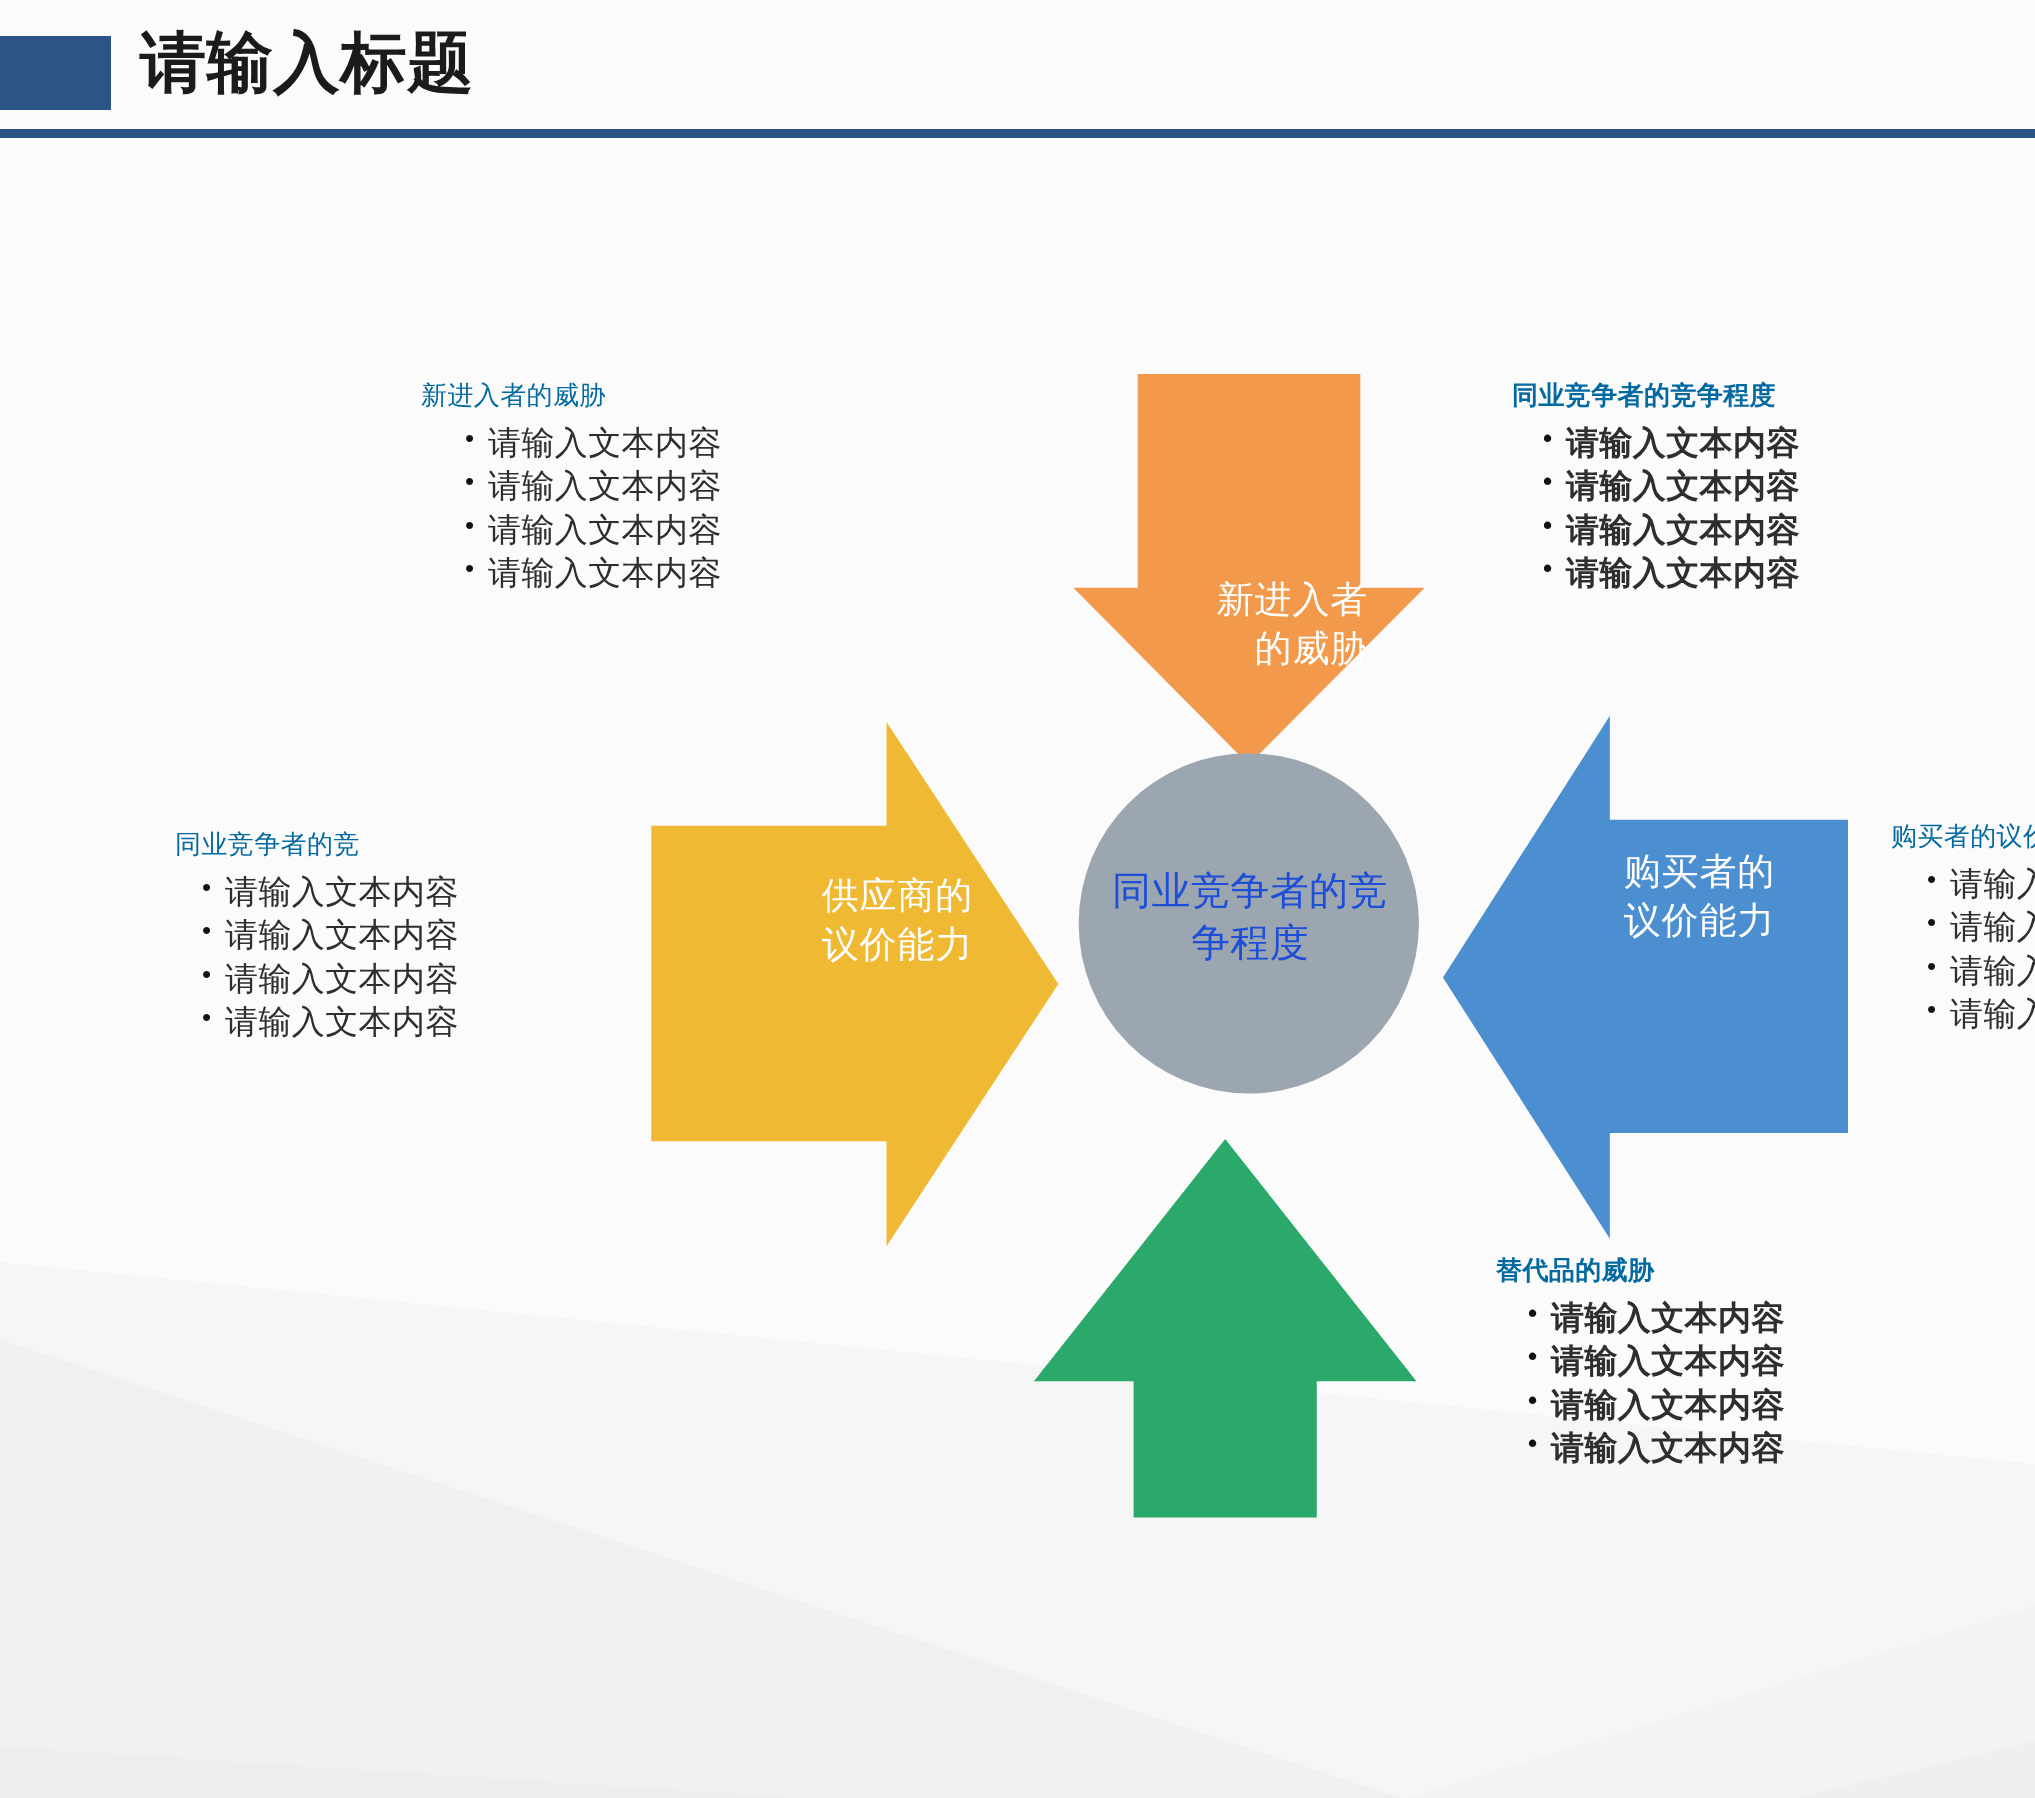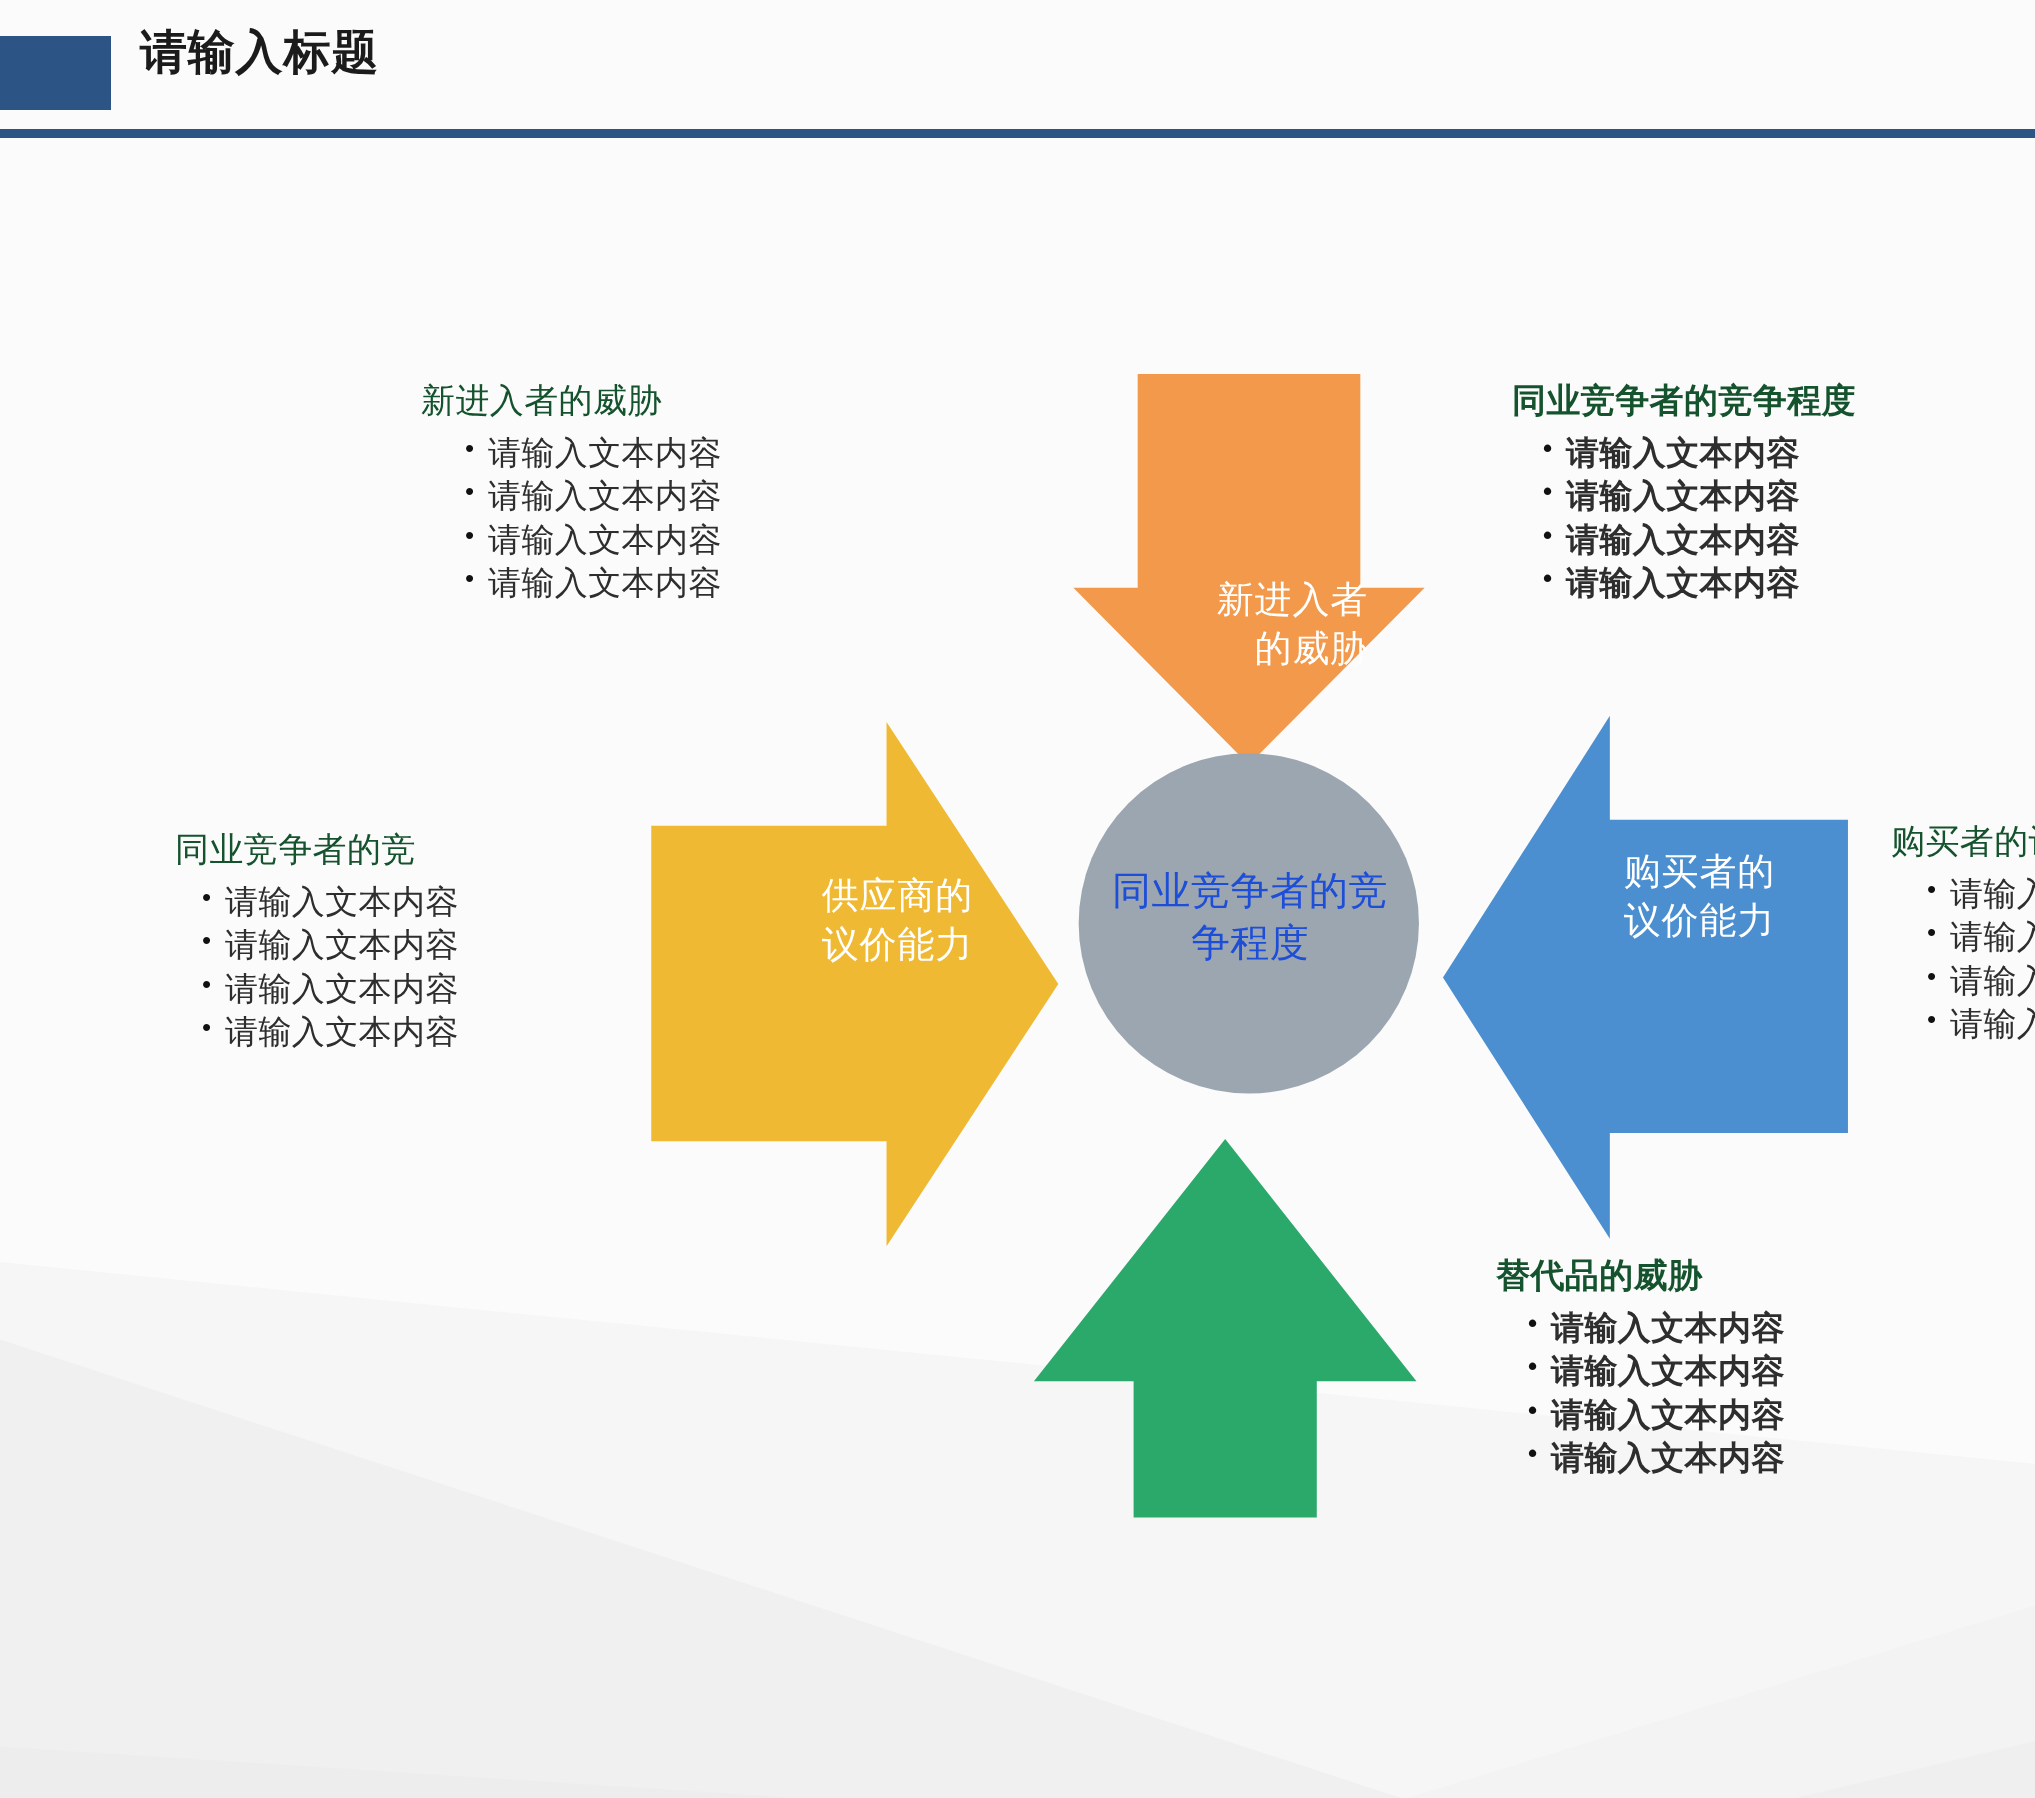--- a/index.html
+++ b/index.html
@@ -15,21 +15,21 @@
   #bg-deco { position:absolute; inset:0; width:2544px; height:1799px; z-index:0; }
 
   
   #header { position:absolute; left:0; top:0; width:2544px; height:140px; z-index:5; }
   #header-accent-block {
     position:absolute; left:0; top:36px; width:111px; height:74px;
     background:#2c5484;
   }
   #page-title {
     position:absolute; left:140px; top:23.6px;
-    font-size:47px; line-height:1.18; font-weight:bold;
+    font-size:66px; line-height:1.18; font-weight:bold;
     color:#1b1b1b; letter-spacing:0.8px; white-space:nowrap;
   }
   #header-divider {
     position:absolute; left:0; top:129px; width:2544px; height:8.5px;
     background:#2c5484;
   }
 
   
   #diagram { position:absolute; left:0; top:140px; width:2544px; height:1658px; z-index:4; }
   #diagram-svg { position:absolute; left:0; top:0; width:2544px; height:1658px; }
@@ -47,21 +47,21 @@
 
   #center-label {
     position:absolute; left:1075px; top:725px; width:350px;
     color:#1d4ed8; text-align:center; font-size:39px; line-height:1.34;
     letter-spacing:0.4px;
   }
 
   
   .text-block { position:absolute; z-index:6; }
   .block-heading {
-    font-size:34px; line-height:1.25; color:#14532d;
+    font-size:26px; line-height:1.25; color:#0369a1;
     margin-bottom:14px; white-space:nowrap; letter-spacing:0.4px;
   }
   .bullet-list { list-style:none; }
   .bullet-item {
     display:flex; align-items:flex-start;
     font-size:33px; line-height:1.0; color:#2e2e2e;
     margin-bottom:10.6px; letter-spacing:0.4px;
   }
   .bullet-dot {
     flex:0 0 auto; width:23px;

